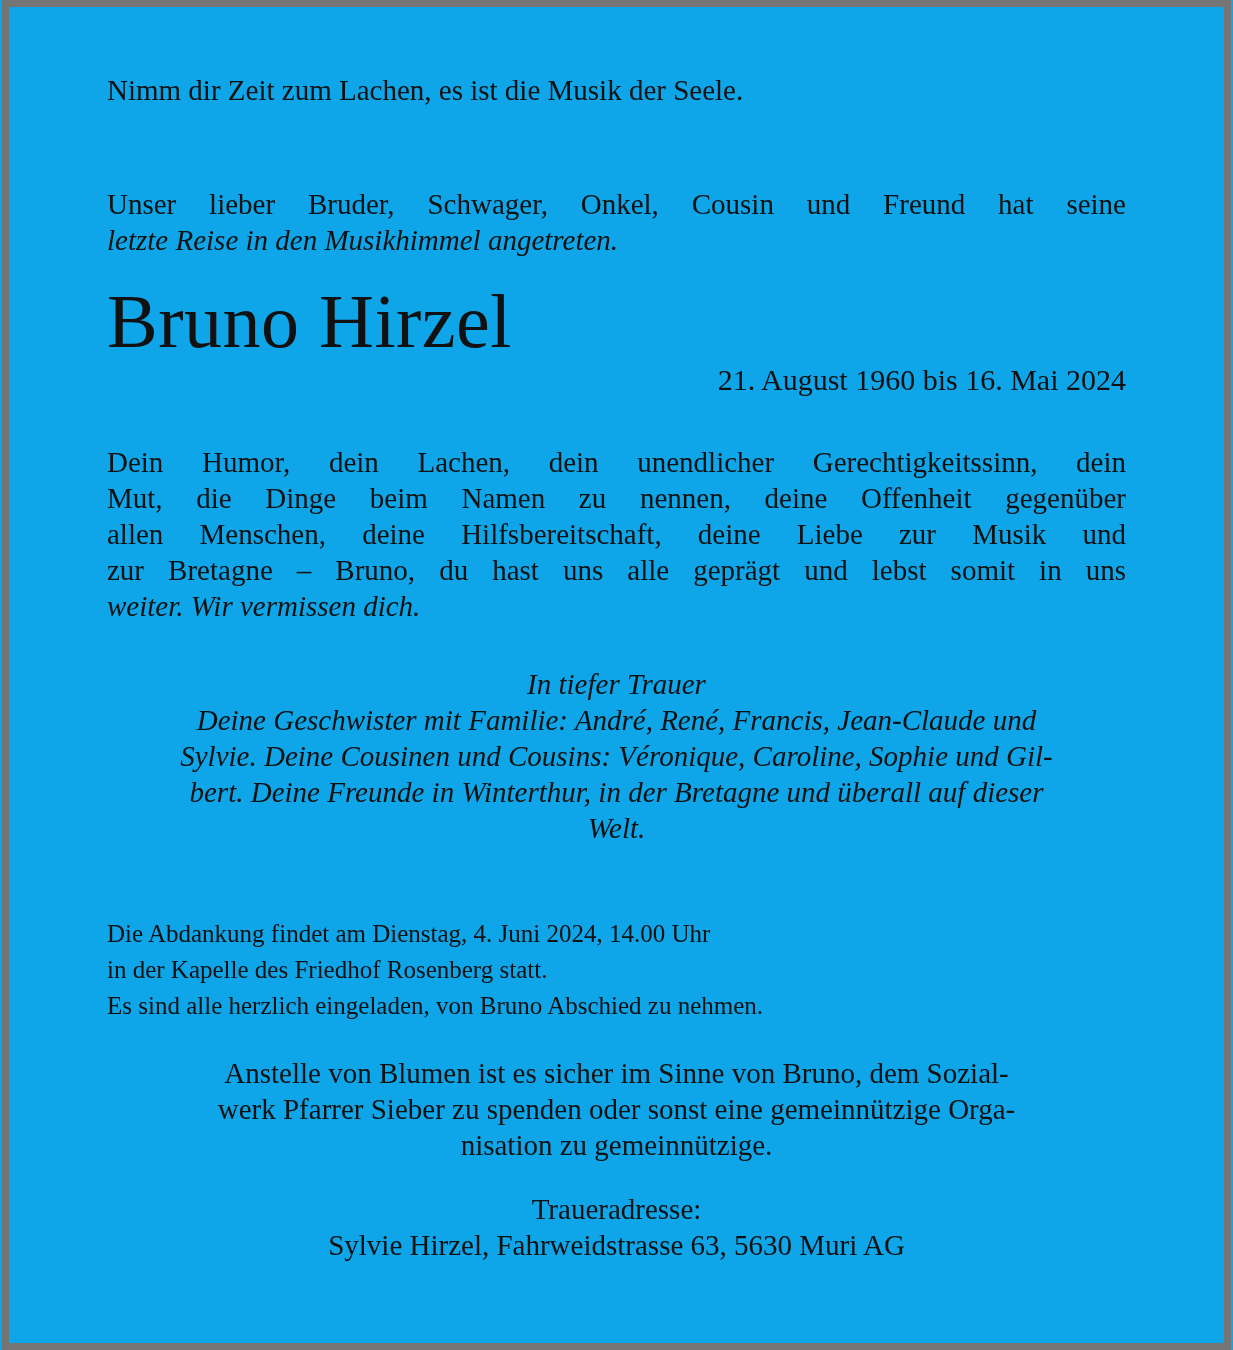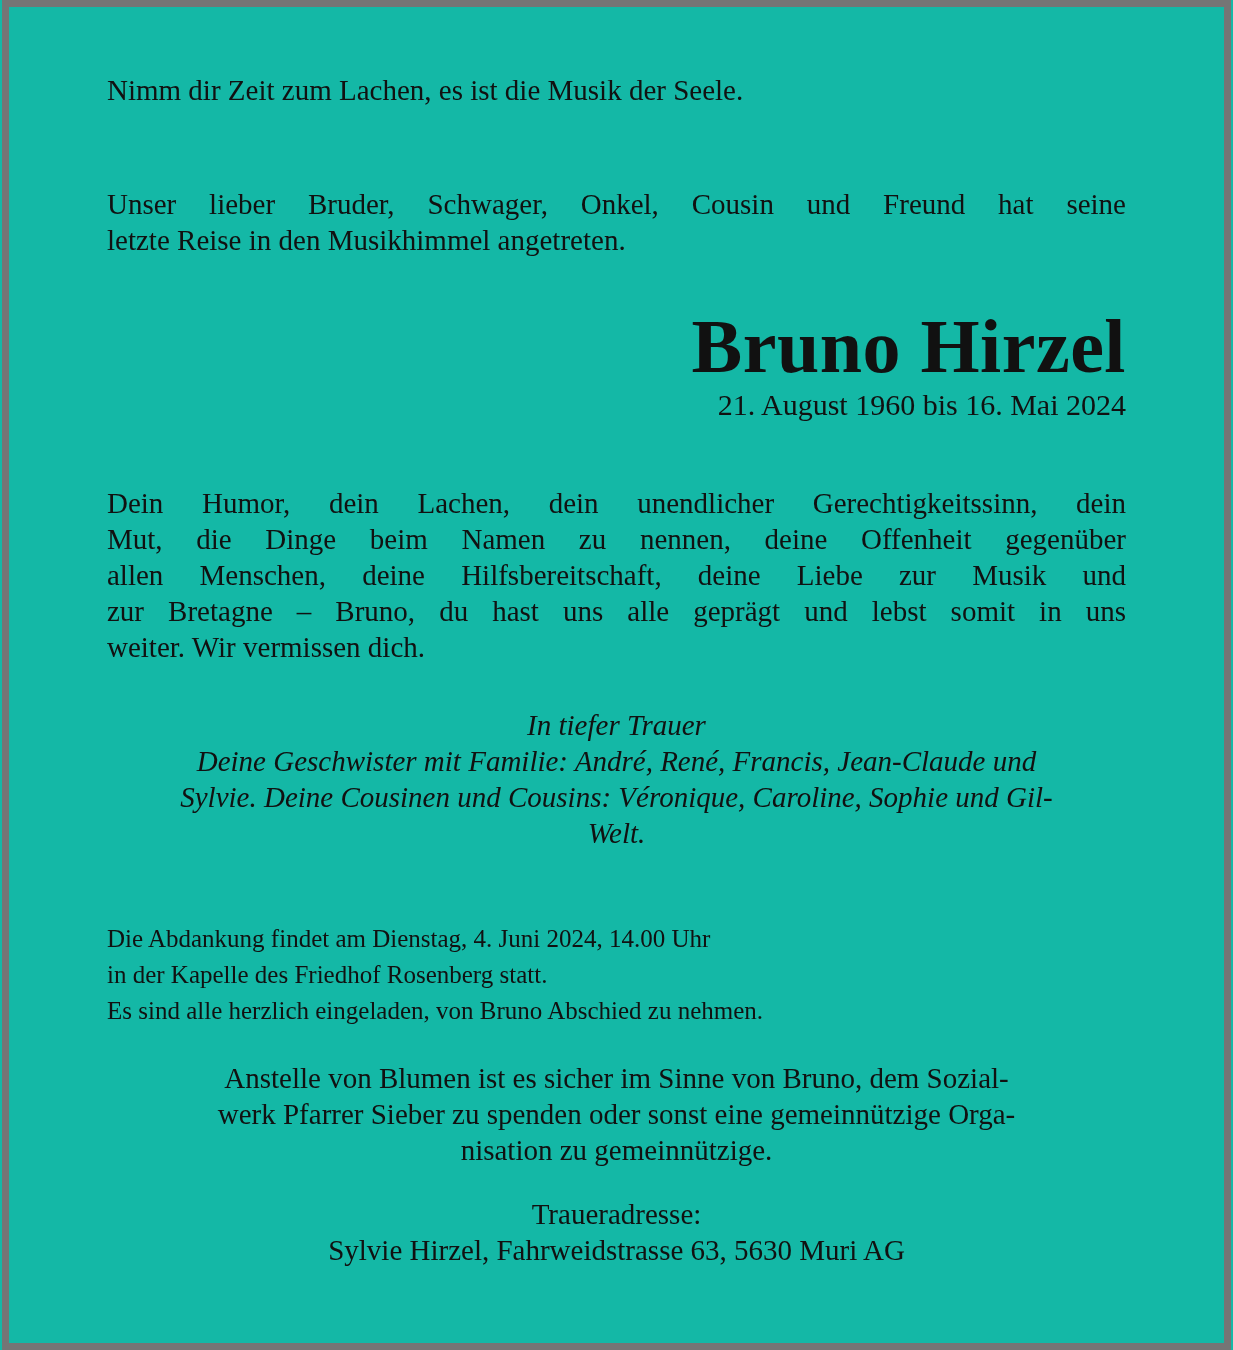--- a/index.html
+++ b/index.html
@@ -4,21 +4,21 @@
 <style>
   html, body {
     margin: 0;
     padding: 0;
     background: #ffffff;
   }
   .page {
     position: relative;
     width: 1233px;
     height: 1350px;
-    background: #14b8a6;
+    background: #0ea5e9;
     overflow: hidden;
     font-family: "Liberation Serif", "DejaVu Serif", serif;
     color: #111111;
   }
   .frame {
     position: absolute;
     top: 0;
     left: 2px;
     right: 2px;
     bottom: 0;
@@ -43,36 +43,37 @@
     margin-top: 78px;
     font-size: 29px;
     line-height: 36px;
   }
   .justify .line {
     text-align: justify;
     text-align-last: justify;
   }
   .justify .line:last-child {
     text-align-last: left;
+    font-style: italic;
   }
   .deceased-name {
-    margin-top: 49px;
+    margin-top: 24px;
     font-size: 76px;
     line-height: 78px;
-    font-weight: bold;
-    text-align: right;
+    font-weight: normal;
+    text-align: left;
     letter-spacing: 0.5px;
   }
   .life-dates {
     font-size: 30px;
     line-height: 40px;
     text-align: right;
   }
   .tribute {
-    margin-top: 60px;
+    margin-top: 44px;
     font-size: 29px;
     line-height: 36px;
   }
   .mourning {
     margin-top: 42px;
     font-size: 29px;
     line-height: 36px;
     font-style: italic;
     text-align: center;
   }
@@ -118,20 +119,21 @@
         <div class="line">Mut, die Dinge beim Namen zu nennen, deine Offenheit gegenüber</div>
         <div class="line">allen Menschen, deine Hilfsbereitschaft, deine Liebe zur Musik und</div>
         <div class="line">zur Bretagne – Bruno, du hast uns alle geprägt und lebst somit in uns</div>
         <div class="line">weiter. Wir vermissen dich.</div>
       </div>
 
     <div class="mourning">
         <div class="line">In tiefer Trauer</div>
         <div class="line">Deine Geschwister mit Familie: André, René, Francis, Jean-Claude und</div>
         <div class="line">Sylvie. Deine Cousinen und Cousins: Véronique, Caroline, Sophie und Gil-</div>
+        <div class="line">bert. Deine Freunde in Winterthur, in der Bretagne und überall auf dieser</div>
         <div class="line">Welt.</div>
       </div>
 
     <div class="service">
         <div class="line">Die Abdankung findet am Dienstag, 4. Juni 2024, 14.00 Uhr</div>
         <div class="line">in der Kapelle des Friedhof Rosenberg statt.</div>
         <div class="line">Es sind alle herzlich eingeladen, von Bruno Abschied zu nehmen.</div>
       </div>
 
     <div class="donation">

